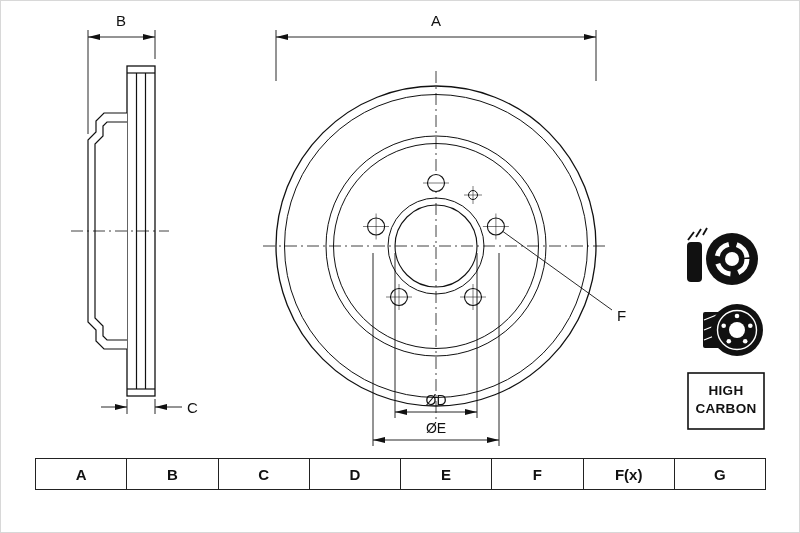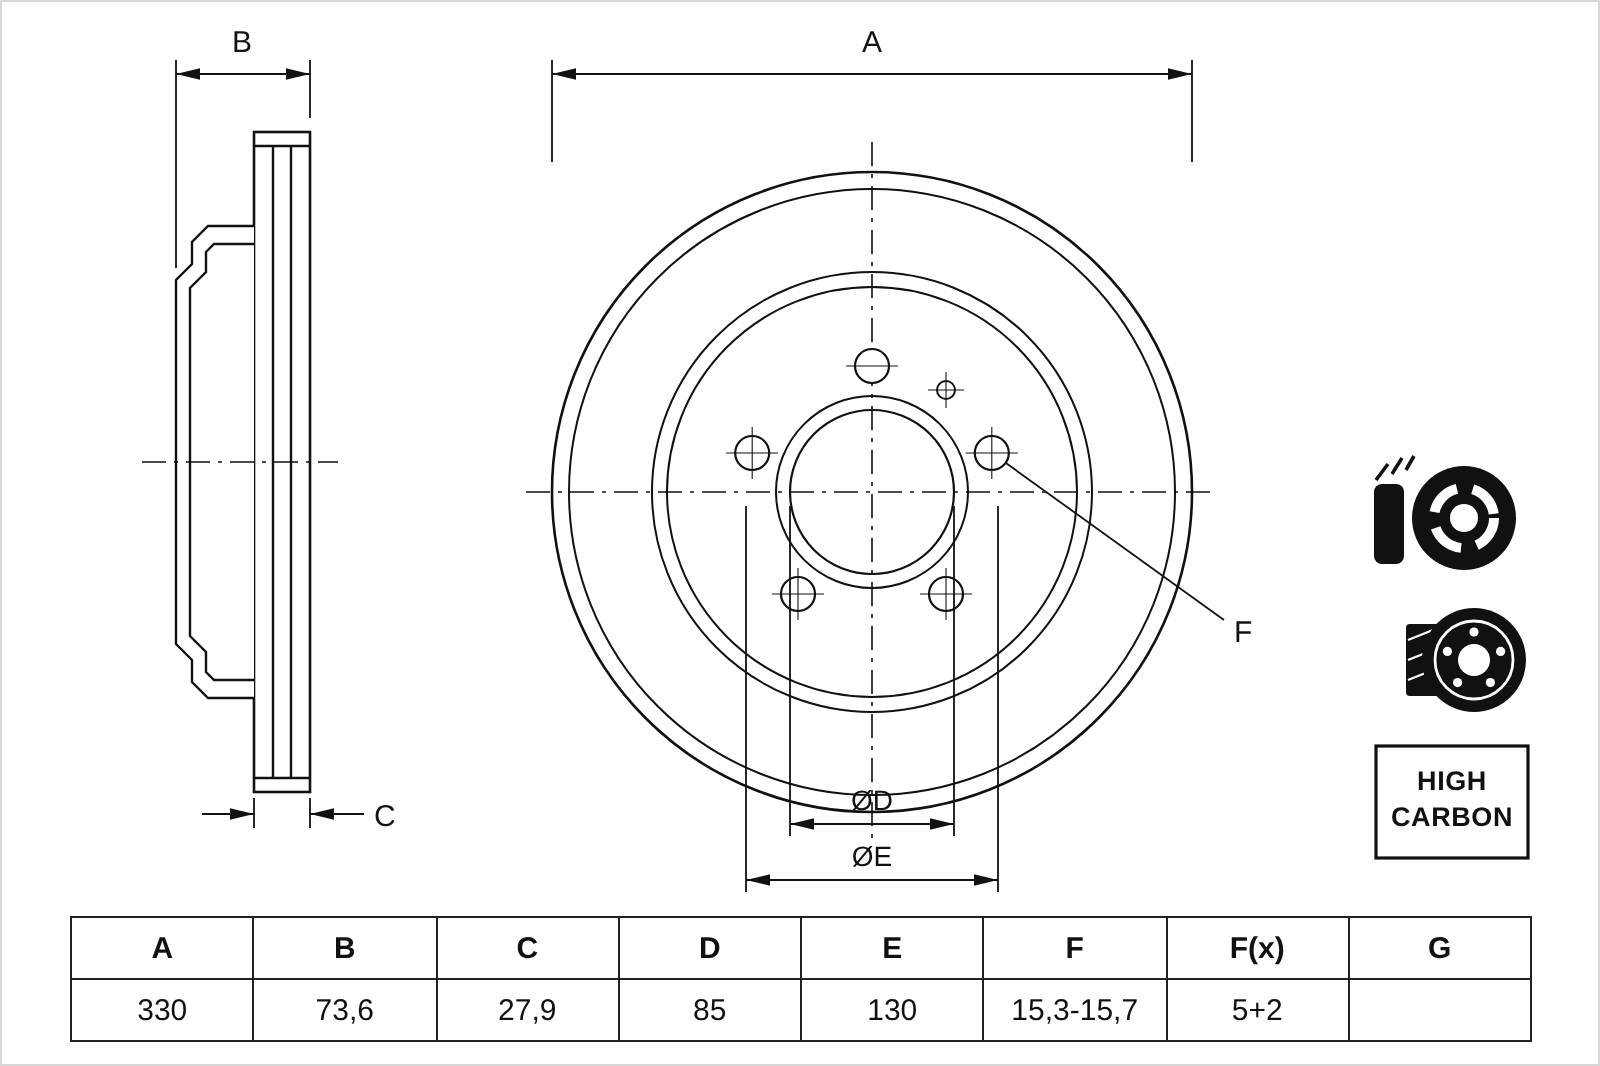--- a/index.html
+++ b/index.html
@@ -166,26 +166,16 @@
       <tr>
         <th>A</th>
         <th>B</th>
         <th>C</th>
         <th>D</th>
         <th>E</th>
         <th>F</th>
         <th>F(x)</th>
         <th>G</th>
       </tr>
-      <tr>
-        <td>330</td>
-        <td>73,6</td>
-        <td>27,9</td>
-        <td>85</td>
-        <td>130</td>
-        <td>15,3-15,7</td>
-        <td>5+2</td>
-        <td></td>
-      </tr>
     </tbody>
   </table>
 
 </div>
 
 </body></html>

